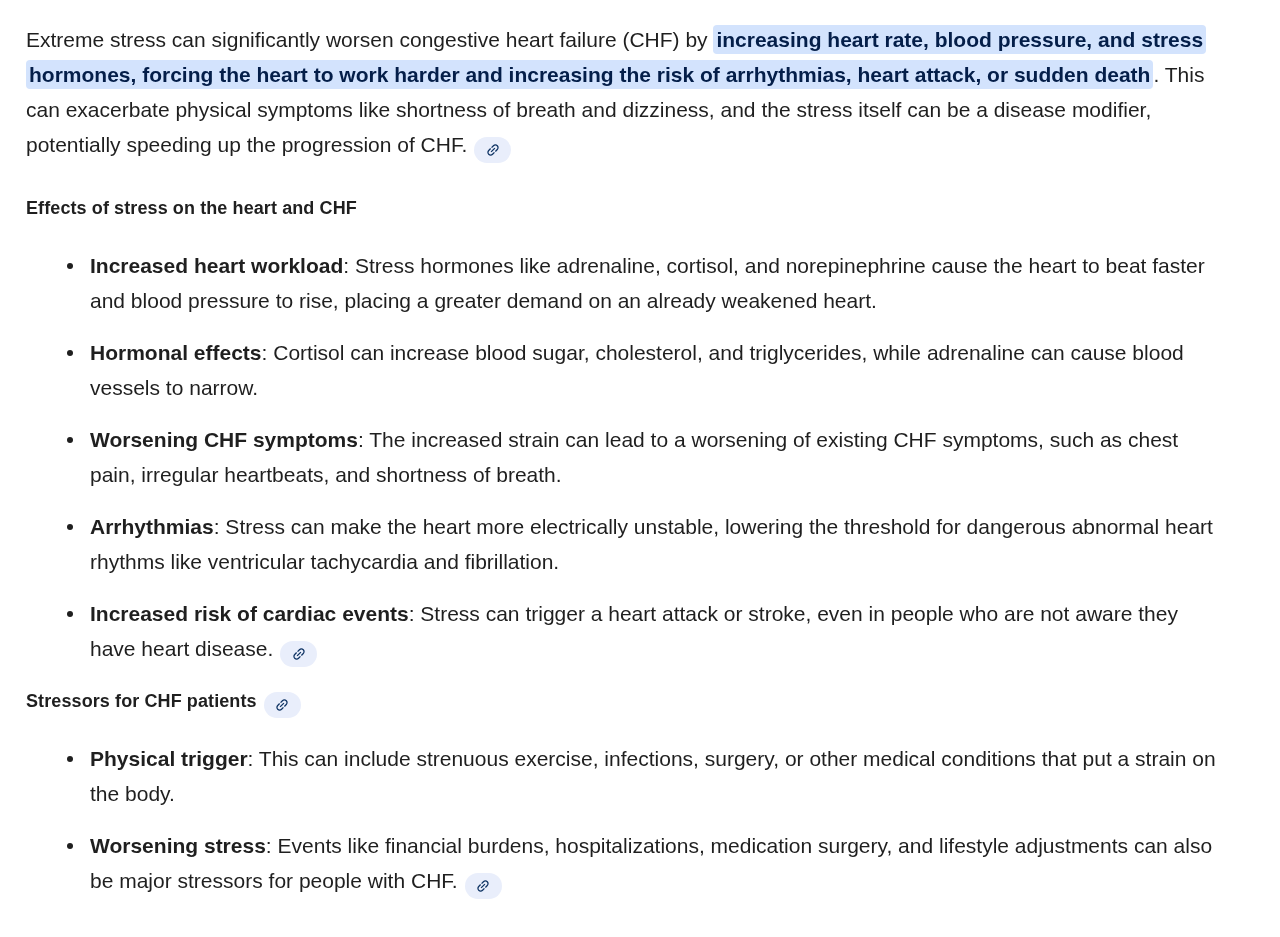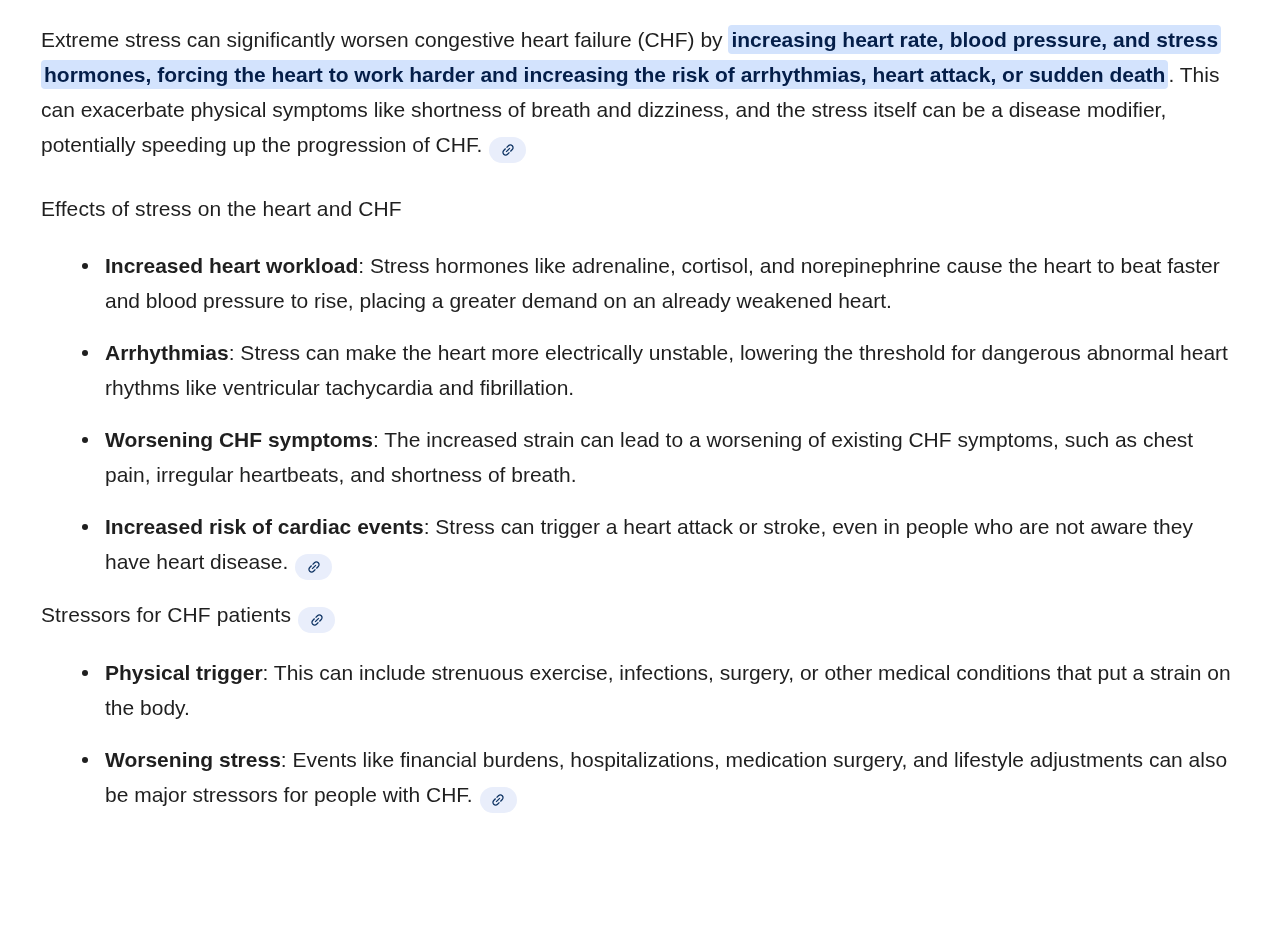--- a/index.html
+++ b/index.html
@@ -15,41 +15,41 @@
   body {
     width: 1280px;
     height: 937px;
     background: var(--page-bg);
     font-family: "Liberation Sans", "DejaVu Sans", sans-serif;
     color: var(--body-text);
     overflow: hidden;
   }
   .content {
     position: absolute;
-    left: 41px;
+    left: 26px;
     top: 22px;
     width: 1213px;
     font-size: 21px;
     line-height: 35px;
   }
   p.intro {
     margin: 0 0 28px 0;
   }
   mark.answer-highlight {
     background: var(--highlight-bg);
     color: var(--highlight-text);
     font-weight: 700;
     padding: 3px 3px;
     border-radius: 4px;
     -webkit-box-decoration-break: clone;
     box-decoration-break: clone;
   }
   h2.section-heading {
-    font-size: 21px;
-    font-weight: 400;
+    font-size: 18px;
+    font-weight: 700;
     line-height: 35px;
     margin: 0 0 22px 0;
     color: var(--body-text);
     letter-spacing: 0.1px;
   }
   h2.section-heading.spaced-top { margin-top: 15px; }
   ul.bullets {
     margin: 12px;
     padding: 0 0 0 29px;
     list-style: none;
@@ -96,22 +96,23 @@
           <g transform="rotate(-45 12 12)">
             <path d="M3.9 12c0-1.71 1.39-3.1 3.1-3.1h4V7H7c-2.76 0-5 2.24-5 5s2.24 5 5 5h4v-1.9H7c-1.71 0-3.1-1.39-3.1-3.1zM8 13h8v-2H8v2zm9-6h-4v1.9h4c1.71 0 3.1 1.39 3.1 3.1s-1.39 3.1-3.1 3.1h-4V17h4c2.76 0 5-2.24 5-5s-2.24-5-5-5z"></path>
           </g>
         </svg>
       </button></p>
 
   <h2 class="section-heading"><span>Effects of stress on the heart and CHF</span></h2>
 
   <ul class="bullets">
     <li><span class="term">Increased heart workload</span><span>: Stress hormones like adrenaline, cortisol, and norepinephrine cause the heart to beat faster and blood pressure to rise, placing a greater demand on an already weakened heart.</span></li>
+    <li><span class="term">Hormonal effects</span><span>: Cortisol can increase blood sugar, cholesterol, and triglycerides, while adrenaline can cause blood vessels to narrow.</span></li>
+    <li><span class="term">Worsening CHF symptoms</span><span>: The increased strain can lead to a worsening of existing CHF symptoms, such as chest pain, irregular heartbeats, and shortness of breath.</span></li>
     <li><span class="term">Arrhythmias</span><span>: Stress can make the heart more electrically unstable, lowering the threshold for dangerous abnormal heart rhythms like ventricular tachycardia and fibrillation.</span></li>
-    <li><span class="term">Worsening CHF symptoms</span><span>: The increased strain can lead to a worsening of existing CHF symptoms, such as chest pain, irregular heartbeats, and shortness of breath.</span></li>
     <li><span class="term">Increased risk of cardiac events</span><span>: Stress can trigger a heart attack or stroke, even in people who are not aware they have heart disease.</span><button class="link-chip">
           <svg width="16" height="16" viewBox="0 0 24 24" fill="var(--chip-icon)">
             <g transform="rotate(-45 12 12)">
               <path d="M3.9 12c0-1.71 1.39-3.1 3.1-3.1h4V7H7c-2.76 0-5 2.24-5 5s2.24 5 5 5h4v-1.9H7c-1.71 0-3.1-1.39-3.1-3.1zM8 13h8v-2H8v2zm9-6h-4v1.9h4c1.71 0 3.1 1.39 3.1 3.1s-1.39 3.1-3.1 3.1h-4V17h4c2.76 0 5-2.24 5-5s-2.24-5-5-5z"></path>
             </g>
           </svg>
         </button></li>
   </ul>
 
   <h2 class="section-heading spaced-top"><span>Stressors for CHF patients</span><button class="link-chip">

